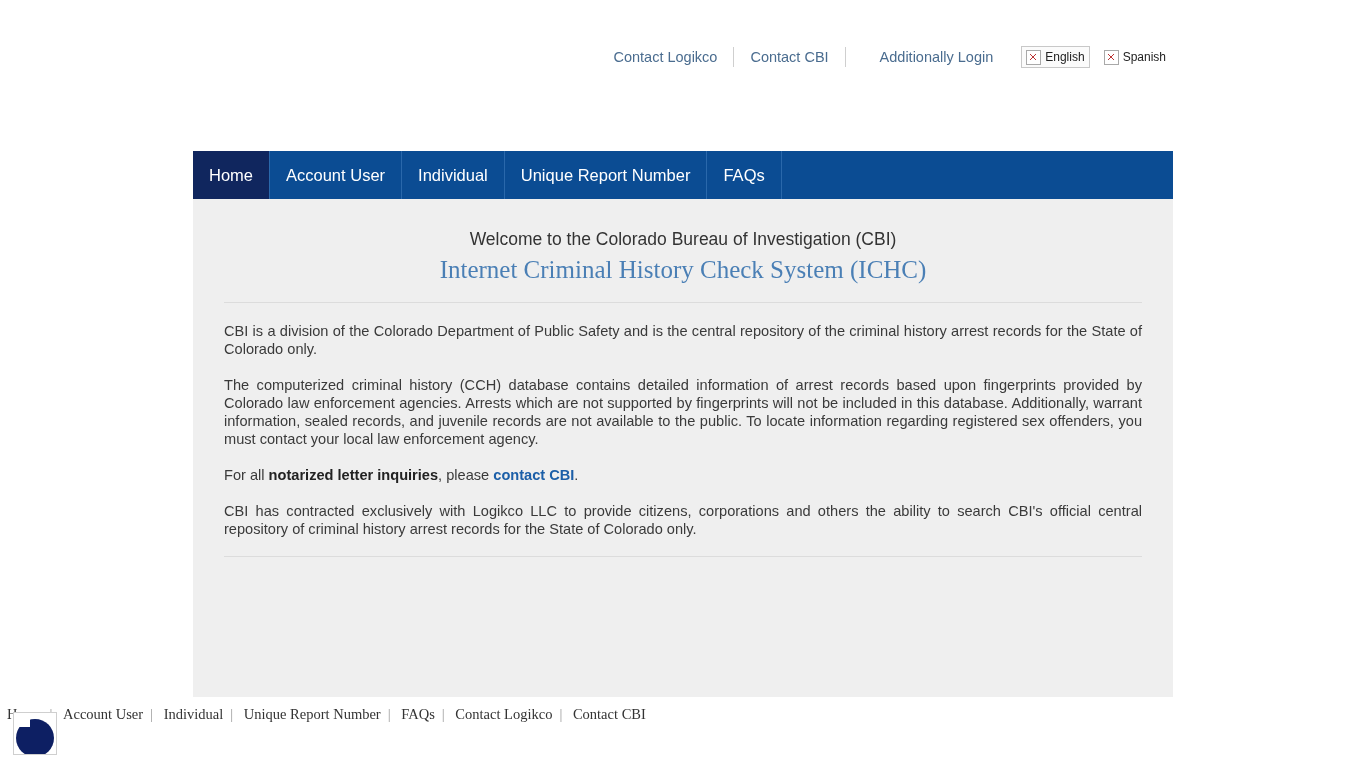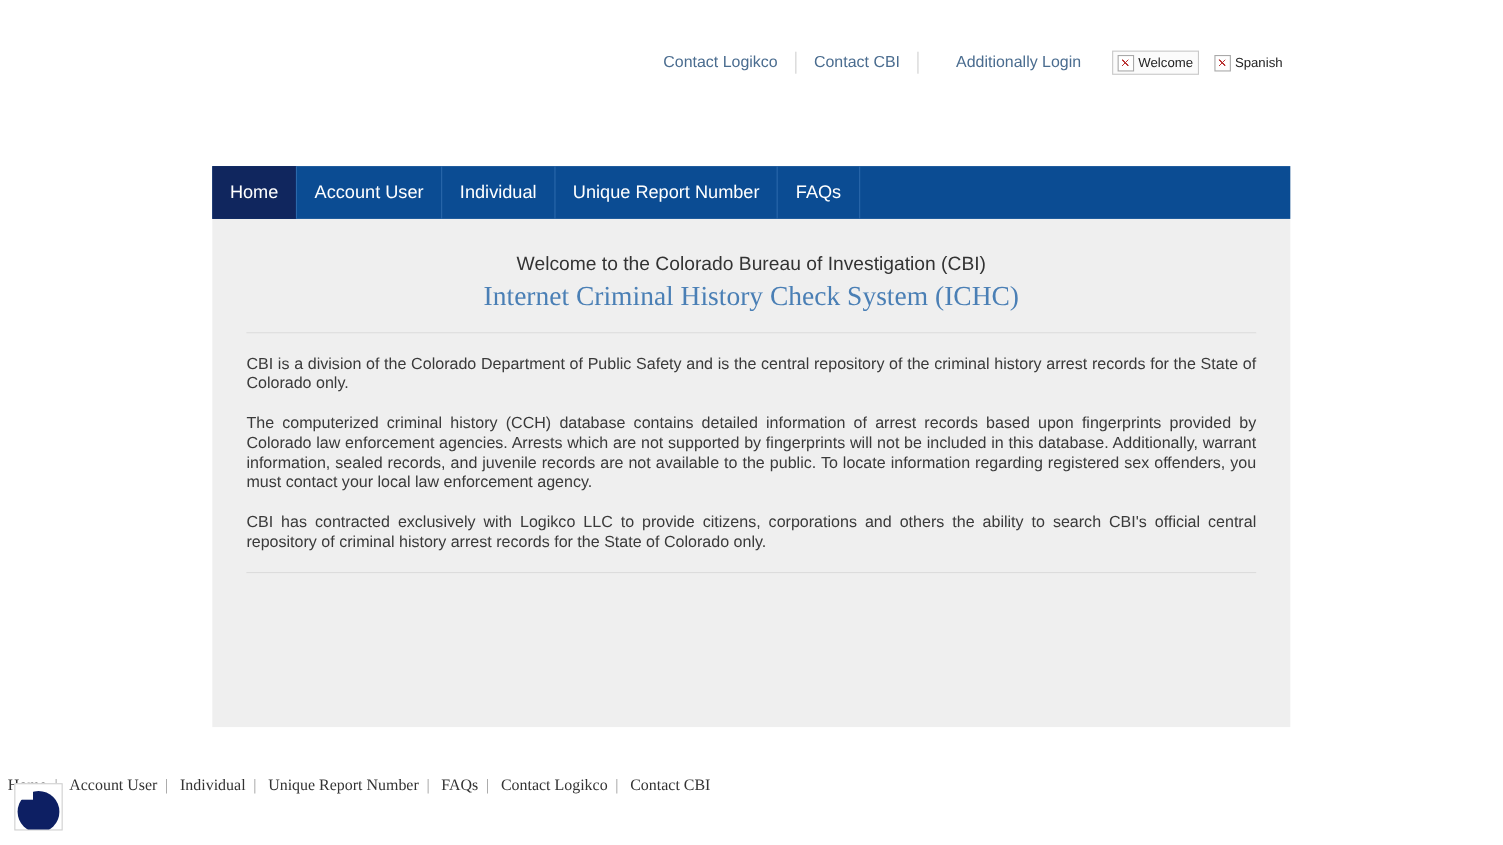--- a/index.html
+++ b/index.html
@@ -224,21 +224,21 @@
 
   <div class="utility-bar">
     <a class="util-link" href="#">Contact Logikco</a>
     <div class="util-sep"></div>
     <a class="util-link" href="#">Contact CBI</a>
     <div class="util-sep"></div>
     <div class="util-gap"></div>
     <a class="util-link" href="#">Additionally Login</a>
     <div class="lang-box">
       <span class="broken-img"></span>
-      <span>Welcome</span>
+      <span>English</span>
     </div>
     <div class="lang-box no-border">
       <span class="broken-img"></span>
       <span>Spanish</span>
     </div>
   </div>
 
   <div class="container">
 
     <div class="navbar">
@@ -253,20 +253,21 @@
     <div class="content">
 
       <div class="welcome-line">Welcome to the Colorado Bureau of Investigation (CBI)</div>
       <div class="system-title">Internet Criminal History Check System (ICHC)</div>
 
       <div class="rule"></div>
 
       <div class="body-copy">
         <p class="first">CBI is a division of the Colorado Department of Public Safety and is the central repository of the criminal history arrest records for the State of Colorado only.</p>
         <p>The computerized criminal history (CCH) database contains detailed information of arrest records based upon fingerprints provided by Colorado law enforcement agencies. Arrests which are not supported by fingerprints will not be included in this database. Additionally, warrant information, sealed records, and juvenile records are not available to the public. To locate information regarding registered sex offenders, you must contact your local law enforcement agency.</p>
+        <p><span>For all </span><strong>notarized letter inquiries</strong><span>, please </span><a class="inline-link" href="#">contact CBI</a><span>.</span></p>
         <p>CBI has contracted exclusively with Logikco LLC to provide citizens, corporations and others the ability to search CBI's official central repository of criminal history arrest records for the State of Colorado only.</p>
       </div>
 
       <div class="rule-bottom"></div>
       <div class="spacer"></div>
     </div>
   </div>
 
   <div class="footer">
     <div class="footer-nav">

